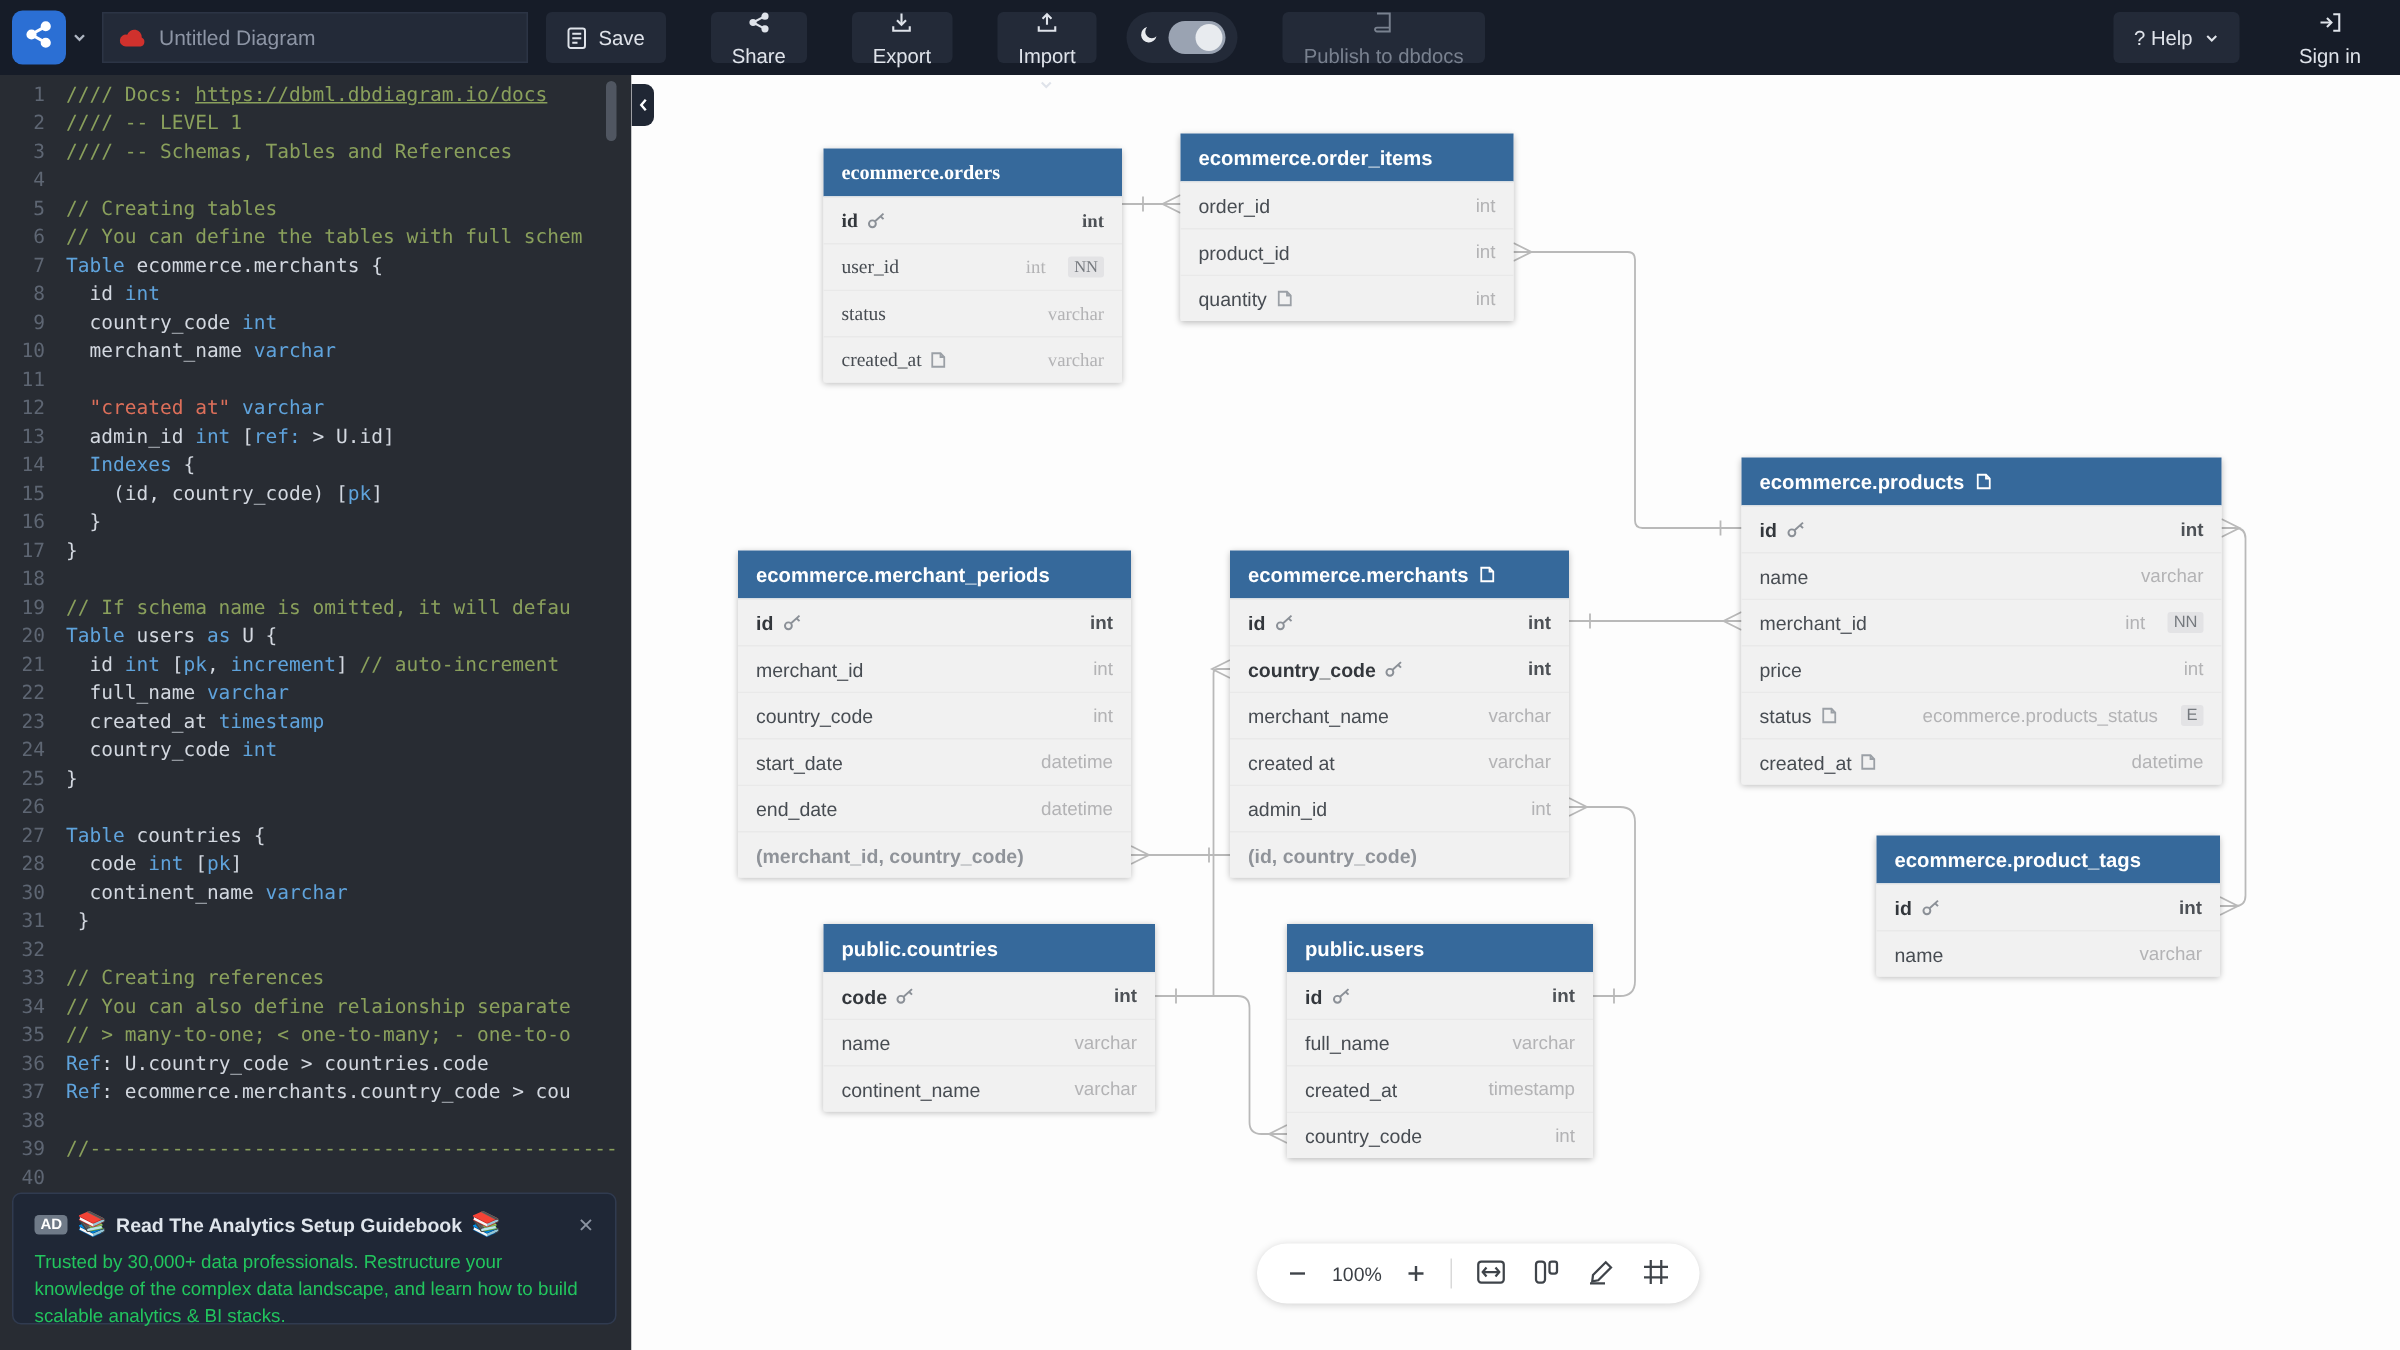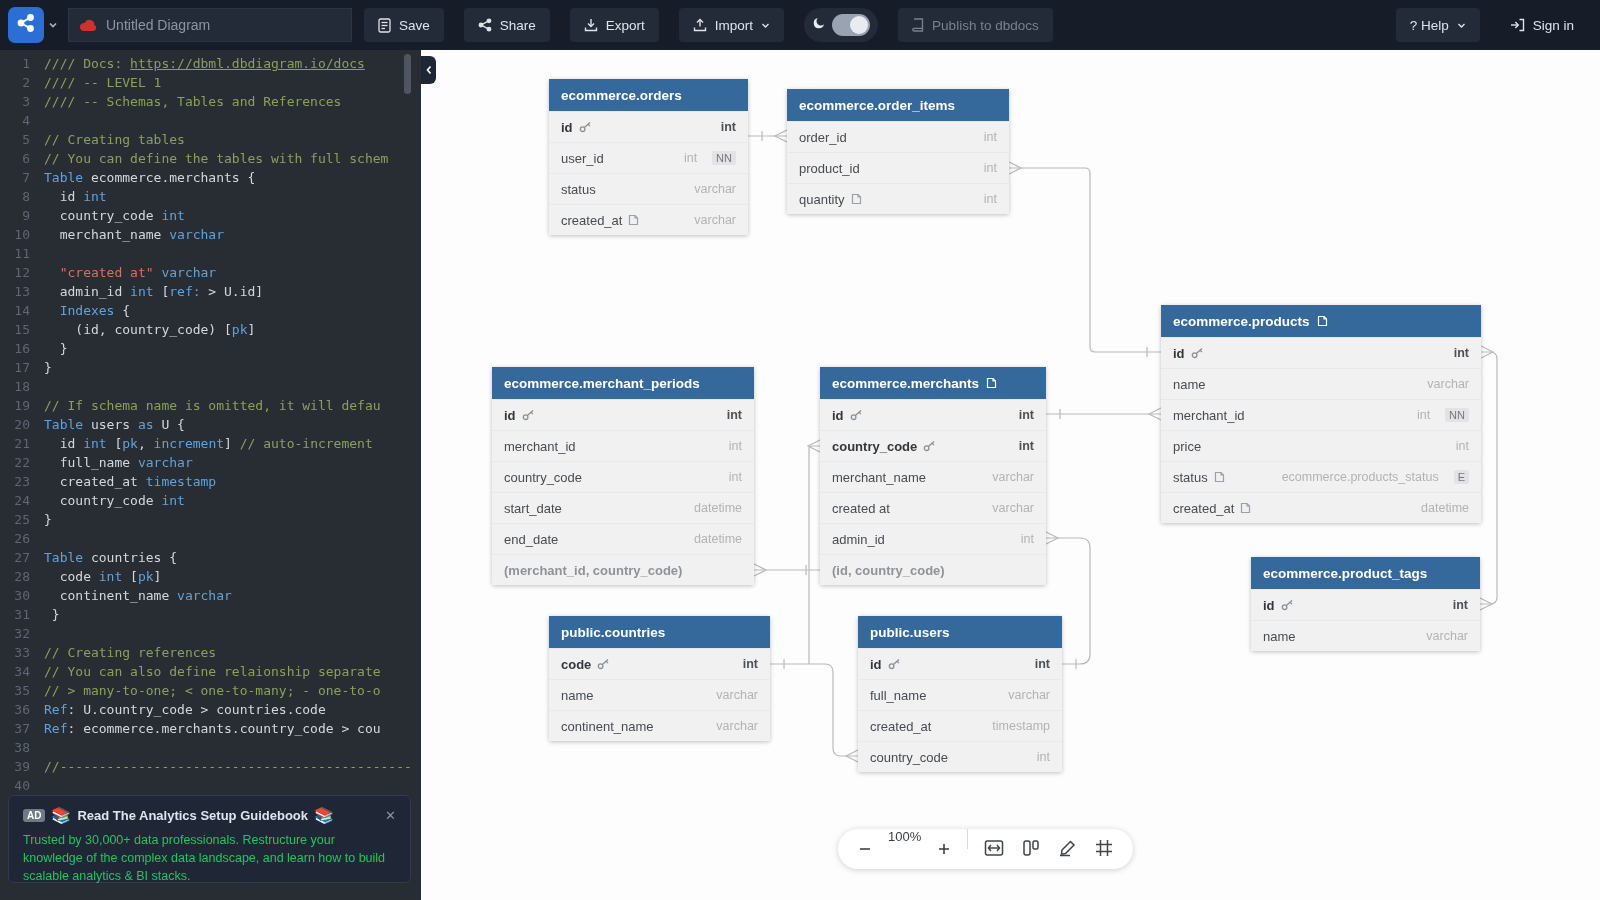--- a/index.html
+++ b/index.html
@@ -16,21 +16,21 @@
                border:1px solid #2c3445; border-radius:0; display:flex; align-items:center; padding:0 10px; }
   .title-box svg { flex:0 0 auto; margin-right:9px; }
   .title-input { background:transparent; border:none; outline:none; color:#e5e9f0;
                  font-size:14px; width:100%; font-family:"Liberation Sans",sans-serif; }
   .title-input::placeholder { color:#8d95a5; }
   .nav-btn { height:34px; background:#232a38; border-radius:4px; color:#dfe3ea;
              font-size:13.5px; display:flex; align-items:center; padding:0 14px; gap:8px;
              cursor:pointer; border:none; }
   .nav-btn svg { display:block; }
   .nav-btn.muted { color:#79818f; }
-  .gap12 { margin-left:12px; } .gap20 { margin-left:20px; }
+  .gap12 { margin-left:12px; } .gap20 { margin-left:30px;flex-direction:column; }
   .toggle-wrap { margin-left:20px; height:34px; background:#232a38; border-radius:17px;
                  display:flex; align-items:center; padding:0 8px; gap:6px; }
   .switch { width:38px; height:22px; border-radius:11px; background:#9aa3b2; position:relative; }
   .switch .knob { position:absolute; right:2px; top:2px; width:18px; height:18px;
                   border-radius:50%; background:#e8ebef; }
   .nav-right { margin-left:auto; display:flex; align-items:center; margin-right:16px; }
   .signin { background:transparent; padding:0 10px; }
 
   
   .editor { position:absolute; left:0; top:50px; width:421px; height:850px;
@@ -65,21 +65,21 @@
   .fld-type { color:#b3b3b5; font-size:12.5px; display:flex; align-items:center; gap:5px; }
   .tbl-row.pk .fld-name { color:#33373c; font-weight:bold; }
   .tbl-row.pk .fld-type { color:#4d5156; font-weight:bold; }
   .tbl-row.composite .fld-name { color:#8f9399; font-weight:600; }
   .badge { background:#e3e3e5; color:#75797e; font-size:11px; padding:1px 4px;
            border-radius:2px; font-weight:normal;margin-left:10px; }
 
   
   .zoombar { position:absolute; left:417px; top:779px; height:40px; background:#fff;
              border-radius:20px; box-shadow:0 1px 6px rgba(0,0,0,.18);
-             display:flex; padding:0 18px; gap:14px; z-index:30; }
+             display:flex; align-items:center; padding:0 18px; gap:14px; z-index:30; }
   .zb-btn { background:none; border:none; cursor:pointer; display:flex; align-items:center;
             color:#3f444a; padding:0 2px; }
   .zb-label { font-size:13px; color:#3b3f45; }
   .zb-div { width:1px; height:20px; background:#d9d9d9; }
 
   
   .ad { position:absolute; left:8px; top:795px; width:403px; height:88px;
         background:#1f2736; border:1px solid #303b50; border-radius:6px;
         padding:10px 14px; z-index:60; }
   .ad-title-row { display:flex; align-items:center; gap:6px; }
@@ -289,21 +289,21 @@
       <line x1="639" y1="359" x2="639" y2="369"></line>
       <polyline points="740,358 728,364 740,370"></polyline>
       <path d="M 625 488 L 659 488 Q 669 488 669 498 L 669 604 Q 669 614 659 614 L 641 614"></path>
       <polyline points="625,482 637,488 625,494"></polyline>
       <line x1="655" y1="609" x2="655" y2="619"></line>
       <path d="M 1060 302 L 1069 302 Q 1076 302 1076 309 L 1076 547 Q 1076 554 1069 554 L 1059 554"></path>
       <polyline points="1060,296 1072,302 1060,308"></polyline>
       <polyline points="1059,548 1071,554 1059,560"></polyline>
     </svg>
   <div id="tables">
-      <div class="tbl" style="left: 128px; top: 29px; width: 199px;">
+      <div class="tbl" style="left: 128px; top: 49px; width: 199px; font-family: Liberation Serif, serif;">
         <div class="tbl-header">
           <span>ecommerce.orders</span>
         </div>
         <div class="tbl-row pk">
           <span class="fld-name">
             <span>id</span>
             <span style="display: flex;">
               <svg width="13" height="12" viewBox="0 0 13 12" style="flex:0 0 auto">
                 <g fill="none" stroke="#8b9097" stroke-width="1.3">
                   <circle cx="3.6" cy="8.2" r="2.3"></circle>

